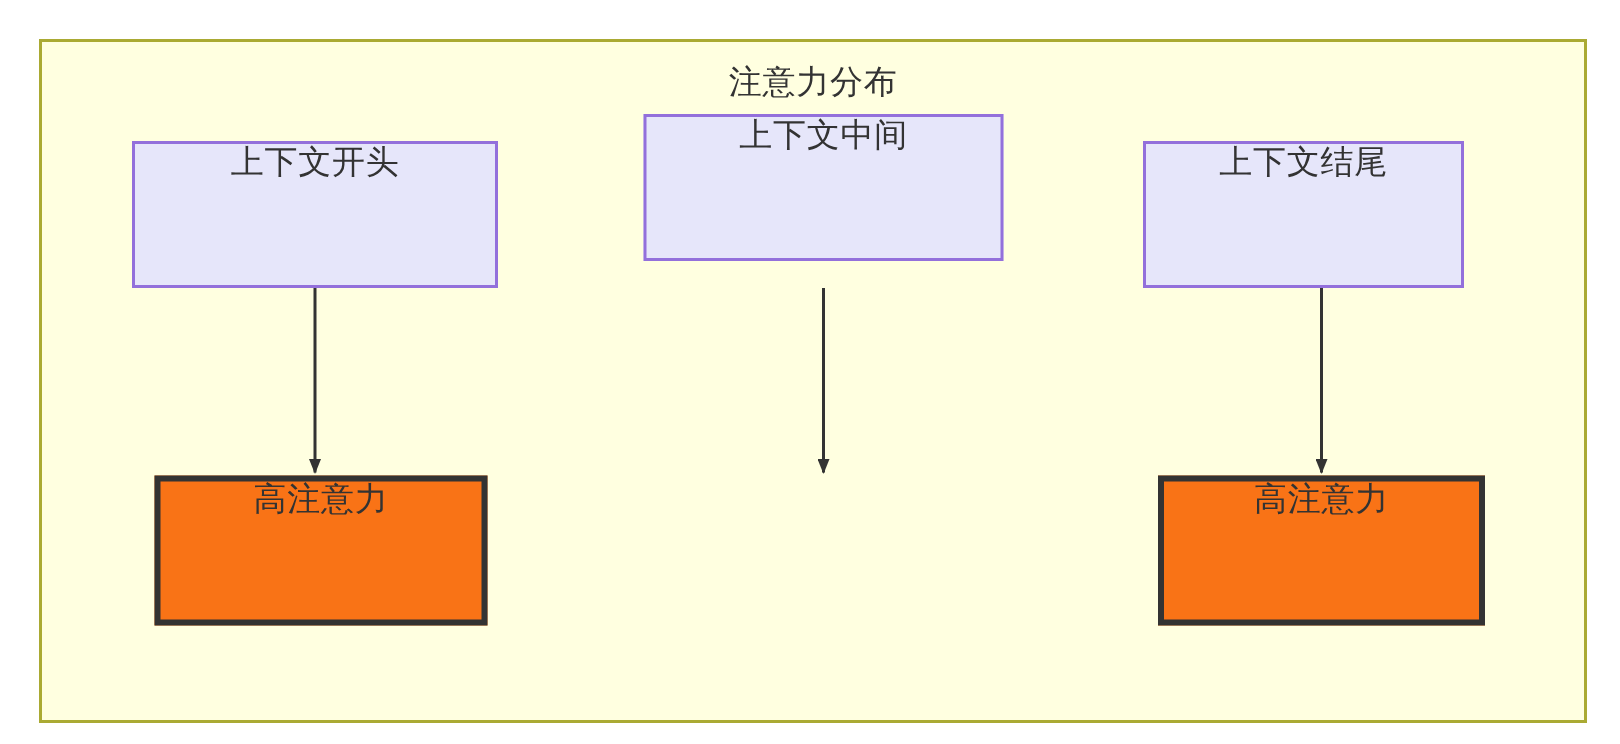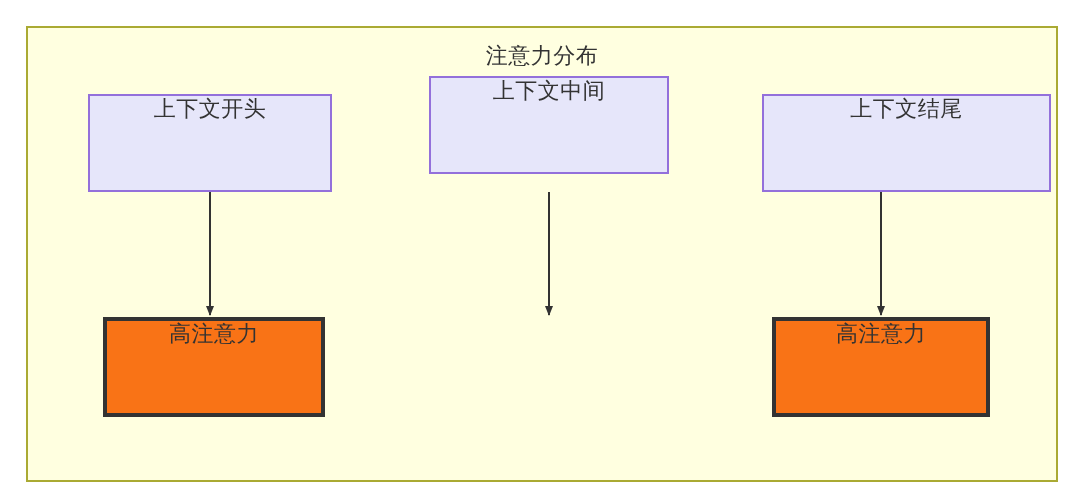--- a/index.html
+++ b/index.html
@@ -83,21 +83,21 @@
     background: #f97316;
   }
 
   .node.attention.low {
     background: #fa8e8e;
   }
 
   
   #node-context-start  { left: 88px;  top: 94px;  width: 244px; }
   #node-context-middle { left: 429px; top: 76px;  width: 240px; }
-  #node-context-end    { left: 762px; top: 94px;  width: 289px; }
+  #node-context-end    { left: 762px; top: 94px;  width: 214px; }
 
   #node-attention-start  { left: 103px; top: 317px; width: 222px; }
   #node-attention-middle { left: 438px; top: 317px; width: 220px; }
   #node-attention-end    { left: 772px; top: 317px; width: 218px; }
 
   
   .edges-layer {
     position: absolute;
     left: 0;
     top: 0;

